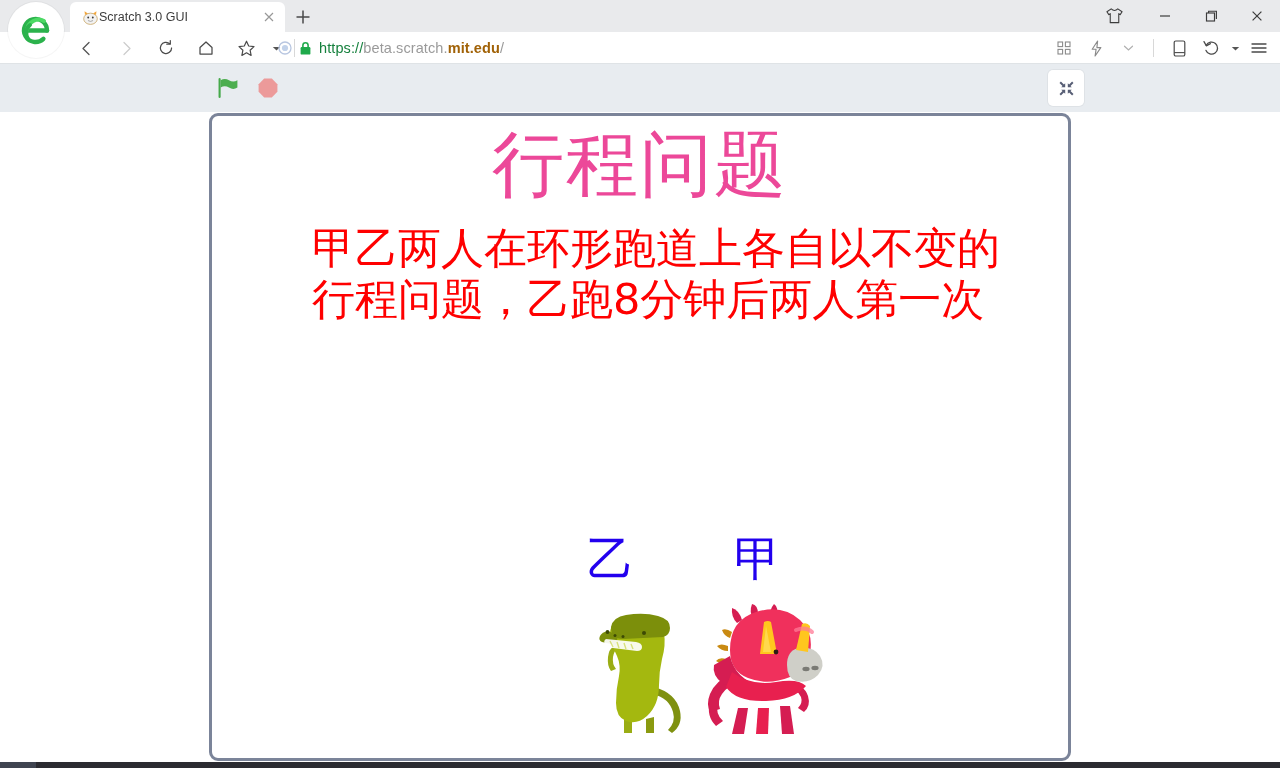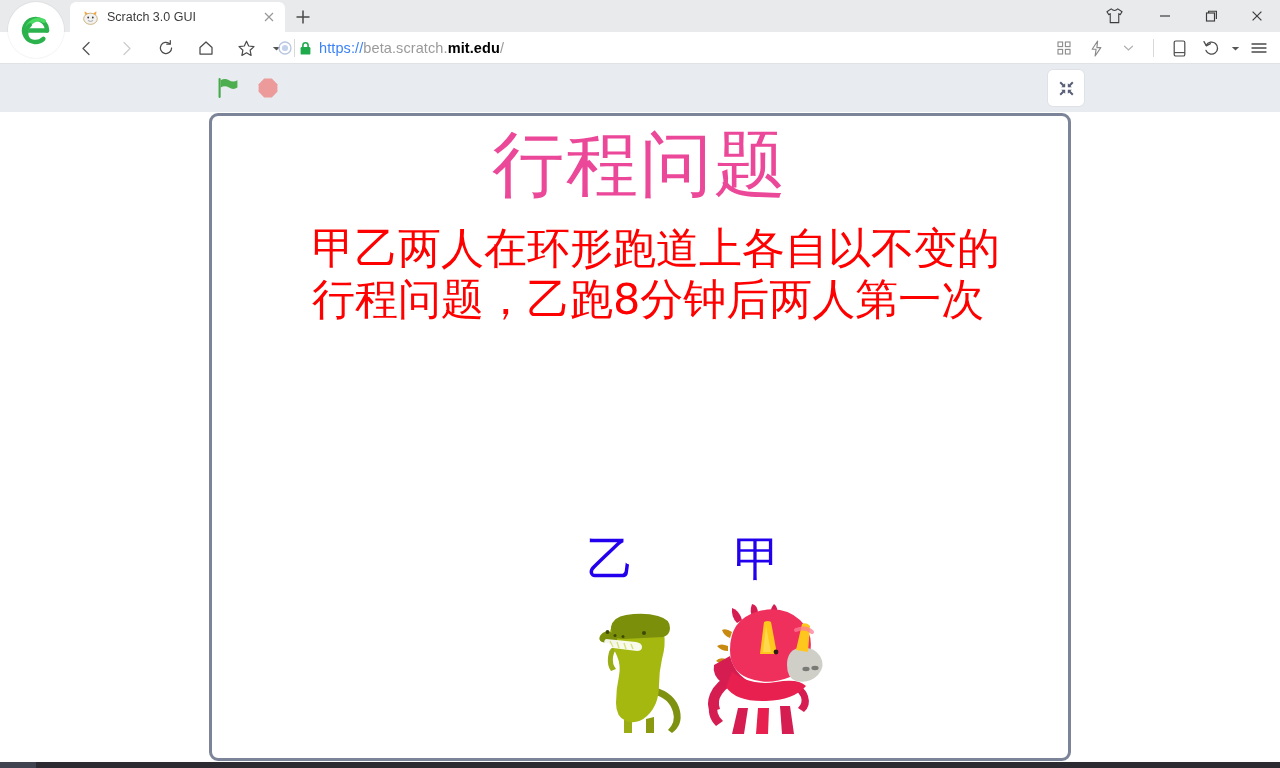--- a/index.html
+++ b/index.html
@@ -18,21 +18,21 @@
   .logo-wrap {
     position:absolute; left:8px; top:2px; width:56px; height:56px;
     border-radius:50%; background:#ffffff;
     display:flex; align-items:center; justify-content:center; z-index:6;
     box-shadow:0 0 0 1px rgba(0,0,0,.04);
   }
   .tabstrip { position:absolute; left:70px; top:0; height:32px; display:flex; align-items:flex-end; }
   .tab {
     width:215px; height:30px; background:#fff;
     border-top-left-radius:6px; border-top-right-radius:6px;
-    display:flex; align-items:center; padding:0 8px 0 12px; gap:8px;
+    display:flex; align-items:center; padding:0 8px 0 12px; gap:0;
     position:relative;
   }
   .tab-fav { width:17px; height:17px; flex:0 0 17px; }
   .tab-title {
     flex:1; font-size:12.5px; color:#3c3c3c; white-space:nowrap;
     overflow:hidden; text-overflow:ellipsis;
   }
   .tab-close { width:16px; height:16px; opacity:.62; flex:0 0 16px; }
   .newtab { width:36px; height:30px; display:flex; align-items:center; justify-content:center; }
   .win-ctrls {
@@ -44,22 +44,22 @@
   .navbar {
     position:absolute; left:0; top:32px; width:1280px; height:32px;
     background:#fff; display:flex; align-items:center;
   }
   .nav-icons { position:absolute; left:66px; display:flex; align-items:center; gap:0; }
   .nav-btn { width:40px; height:32px; display:flex; align-items:center; justify-content:center; }
   .nav-btn.small { width:20px; }
   .nav-sep { width:1px; height:18px; background:#d8d8d8; margin:0 8px; }
   .urlzone { position:absolute; left:278px; display:flex; align-items:center; gap:7px; }
   .url-text { font-size:14.5px; color:#9a9a9a; white-space:nowrap; letter-spacing:.1px; }
-  .url-text .scheme { color:#3b82f6;text-align:center; }
-  .url-text .domain { color:#000000; font-weight:bold; }
+  .url-text .scheme { color:#15803d;text-align:center; }
+  .url-text .domain { color:#a16207; font-weight:bold; }
   .right-tools { position:absolute; right:6px; display:flex; align-items:center; gap:2px; }
   .rt-btn { width:30px; height:32px; display:flex; align-items:center; justify-content:center; }
   .rt-sep { width:1px; height:18px; background:#d8d8d8; margin:0 8px; }
   .chrome-line { position:absolute; left:0; top:63px; width:1280px; height:1px; background:#dfe3e6; }
 
   
   .scratch-bar {
     position:absolute; left:0; top:64px; width:1280px; height:48px;
     background:#e8ecf0;
   }

